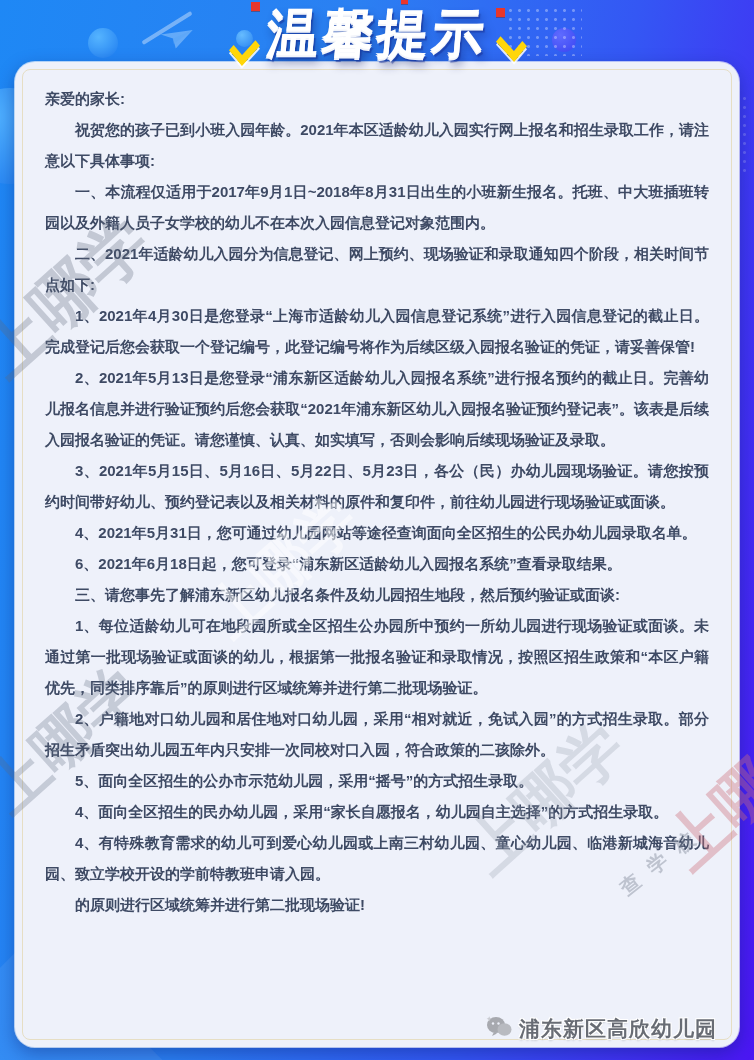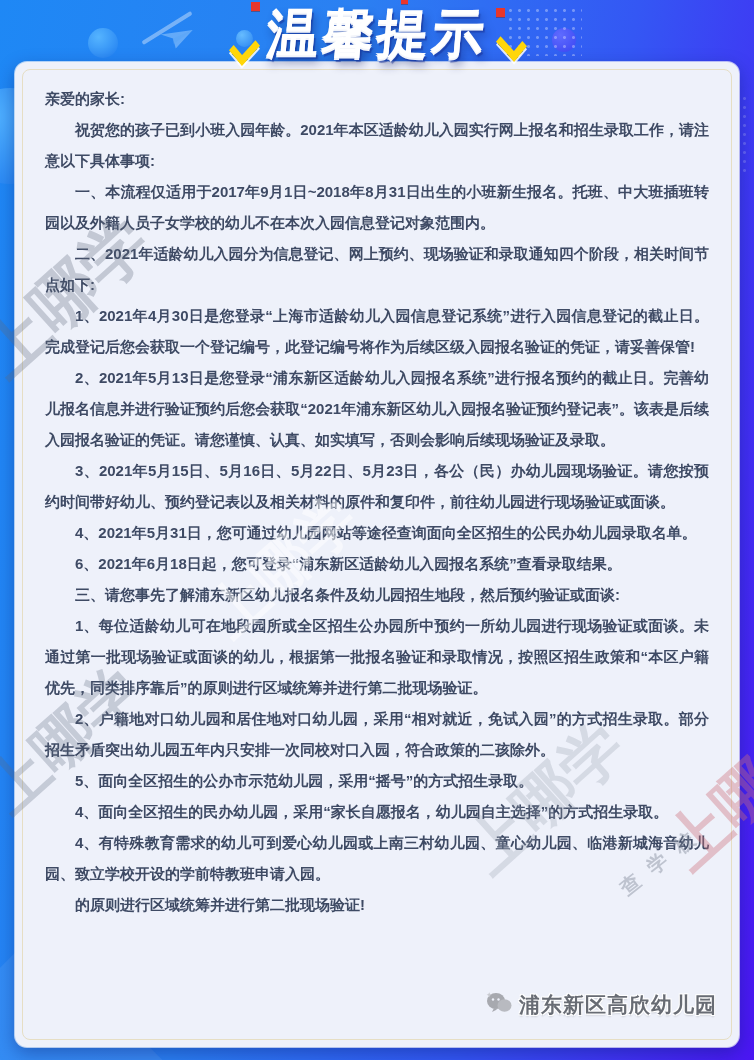--- a/index.html
+++ b/index.html
@@ -34,35 +34,35 @@
   .red-sq{position:absolute;width:9px;height:9px;background:#e8362b;box-shadow:0 1px 0 rgba(120,20,10,.4);}
   .red-sq.l{left:-16px;top:-2px;}
   .red-sq.r{right:-18px;top:4px;}
   .red-sq.c{left:61%;top:-7px;width:7px;height:7px;}
   .tick{position:absolute;width:20px;height:13px;border-left:7px solid #ffd60a;border-bottom:7px solid #ffd60a;}
   .tick.l{left:-36px;bottom:4px;transform:rotate(-48deg) skewX(-8deg);box-shadow:-2px 2px 0 rgba(255,255,255,.85);}
   .tick.r{right:-38px;bottom:8px;transform:scaleX(-1) rotate(-48deg) skewX(-8deg);box-shadow:-2px 2px 0 rgba(255,255,255,.85);}
   
   .card{
     position:absolute;left:15px;top:62px;width:724px;height:985px;
-    background:#eef1fa;border-radius:12px;
+    background:#eef1fa;border-radius:20px;
     box-shadow:0 0 0 1px rgba(255,255,255,.65),0 6px 18px rgba(8,25,110,.4);
   }
   .card::before{
     content:"";position:absolute;inset:7px;border:1px solid #e6dec4;border-radius:8px;pointer-events:none;
   }
   .notice-body{
     position:absolute;left:30px;right:30px;top:21px;
     font-size:15px;line-height:31px;font-weight:700;color:#3e4a64;
     text-align:justify;
   }
   .notice-body p{margin:0;text-indent:2em;}
   .notice-body p.salutation{text-indent:0;}
   
-  .footer{position:absolute;right:22px;bottom:28px;display:flex;align-items:center;gap:7px;}
+  .footer{position:absolute;right:22px;bottom:4px;display:flex;align-items:center;gap:7px;}
   .footer-name{
     font-size:21px;font-weight:900;letter-spacing:1px;color:#686c74;
     text-shadow:-1px -1px 0 #fff,1px -1px 0 #fff,-1px 1px 0 #fff,1px 1px 0 #fff,0 2px 2px rgba(0,0,0,.15);
   }
   
   .wm{position:absolute;font-weight:900;white-space:nowrap;pointer-events:none;z-index:6;}
   .wm-1{left:-34px;top:252px;font-size:66px;color:rgba(95,105,125,.30);transform:rotate(-42deg);}
   .wm-2{left:196px;top:528px;font-size:58px;color:rgba(255,255,255,.50);transform:rotate(-42deg);}
   .wm-3{left:452px;top:756px;font-size:62px;color:rgba(150,158,172,.28);transform:rotate(-42deg);}
   .wm-4{left:652px;top:752px;font-size:62px;color:rgba(205,110,120,.38);transform:rotate(-42deg);}

